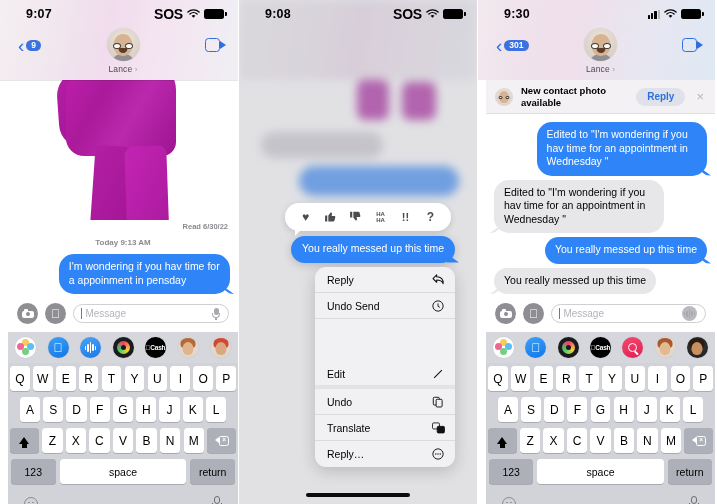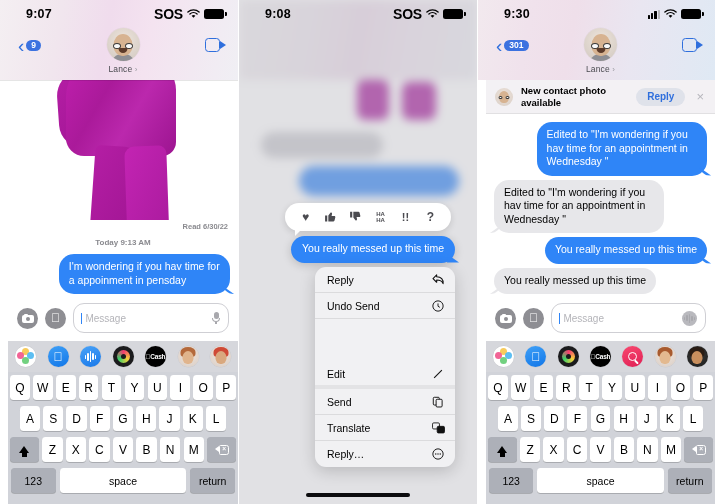--- a/index.html
+++ b/index.html
@@ -266,21 +266,21 @@
   }
   .cam-icon{position:relative;width:12px;height:9px;}
   .cam-icon i{position:absolute;left:0;top:1.5px;width:12px;height:7.5px;
     background:#fff;border-radius:2px;}
   .cam-icon b{position:absolute;left:4px;top:3.2px;width:4px;height:4px;
     background:#8e8e93;border-radius:50%;z-index:2;}
   .cam-icon u{position:absolute;left:2.5px;top:0;width:4px;height:2px;
     background:#fff;border-radius:1px 1px 0 0;}
   .appstore-a{color:#fff;font-size:12px;font-weight:bold;line-height:1;}
   .msg-field{
-    flex:1 1 auto; height:30px; border-radius:11px;
+    flex:1 1 auto; height:19px; border-radius:11px;
     border:.8px solid #cfcfd4; display:flex;align-items:center;
     padding: 0 8px 0 7px; background:#fff;
   }
   .caret{width:1.4px;height:11px;background:#2f85f7;margin-right:3px;}
   .msg-ph{font-size:10px;color:#b4b4b9;}
   .mic{margin-left:auto;width:8px;height:12px;position:relative;}
   .mic i{position:absolute;left:1.6px;top:0;width:5px;height:7px;
     border-radius:3px;background:#a8a8ad;}
   .mic b{position:absolute;left:0;top:5.5px;width:8px;height:4.5px;
     border:1.1px solid #a8a8ad;border-top:none;border-radius:0 0 5px 5px;}
@@ -693,21 +693,21 @@
         </div>
         <div class="ctx-item grpend">
           <span>Edit</span>
           <span class="ctx-ic">
             <svg width="12" height="12" viewBox="0 0 14 14" stroke="#111" stroke-width="1.2">
                 <path d="M2.5 11.5 11.5 2.5"></path>
               </svg>
           </span>
         </div>
         <div class="ctx-item">
-          <span>Send</span>
+          <span>Undo</span>
           <span class="ctx-ic">
             <svg width="12" height="12" viewBox="0 0 14 14" fill="none" stroke="#111" stroke-width="1.1">
                 <rect x="1.5" y="1.5" width="7" height="9" rx="1.2"></rect>
                 <rect x="4.8" y="3.8" width="7" height="9" rx="1.2" fill="#f1f1f3"></rect>
               </svg>
           </span>
         </div>
         <div class="ctx-item">
           <span>Translate</span>
           <span class="ctx-ic">

